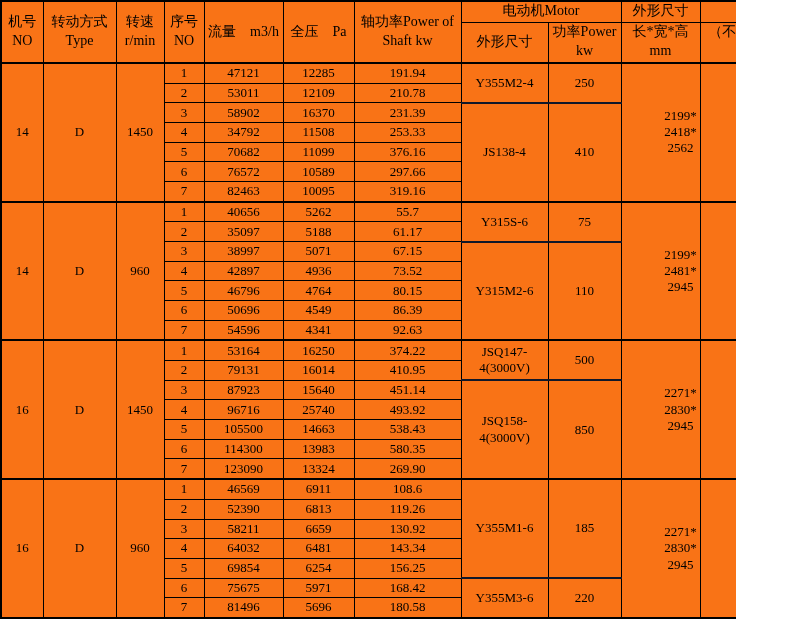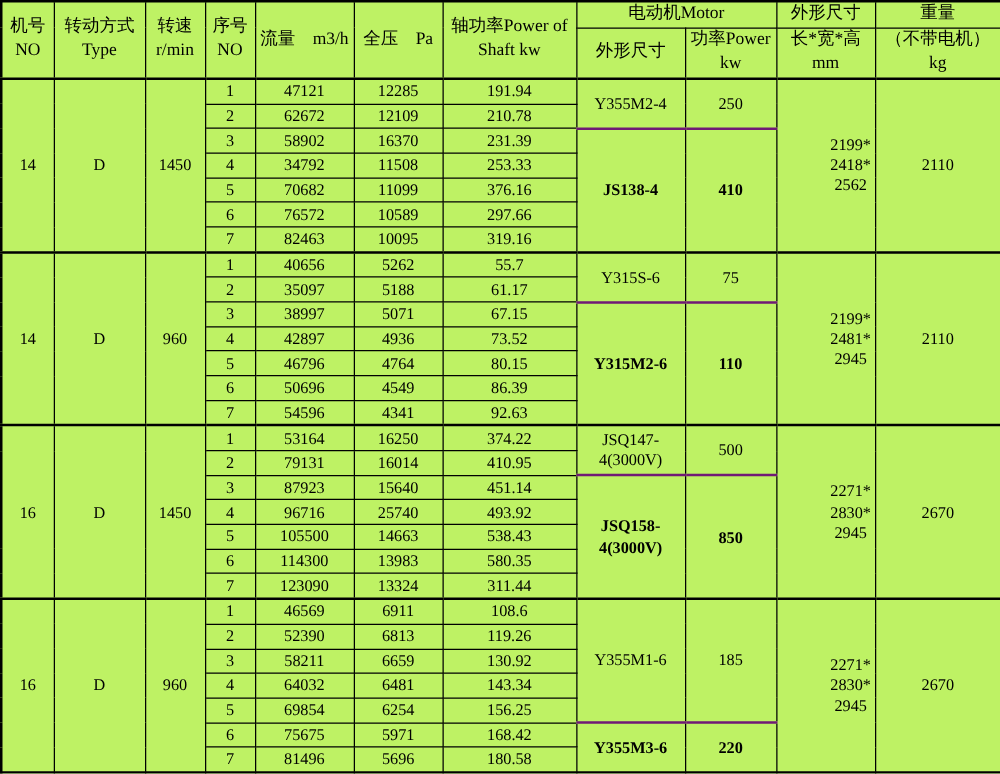--- a/index.html
+++ b/index.html
@@ -1,17 +1,17 @@
 <!DOCTYPE html>
 <html><head>
 <meta charset="utf-8">
 <style>
   html, body { margin: 0; padding: 0; background: #ffffff; }
   body { font-family: "Liberation Serif", "DejaVu Serif", serif; color: #000; }
-  .page { width: 800px; height: 619px; background: #bef264; overflow: hidden; }
+  .page { width: 736px; height: 619px; background: #f97316; overflow: hidden; }
   table.spec {
     border-collapse: collapse;
     table-layout: fixed;
     width: 800px;
     height: 619px;
     border: 2px solid #000;
   }
   th, td {
     border: 1px solid #000;
     text-align: center;
@@ -20,21 +20,21 @@
     white-space: pre-line;
     overflow: hidden;
   }
   th { font-size: 14px; font-weight: normal; line-height: 1.35; }
   td { font-size: 13px; line-height: 1.25; }
   tr.hrow-a { height: 21px; }
   tr.hrow-b { height: 41px; }
   
   thead th[rowspan], thead tr.hrow-b th { border-bottom: 2px solid #000; }
   tr.block-start > td { border-top: 2px solid #000; }
-  td.thick-top { border-top: 2px solid #701a75; font-weight: bold; }
+  td.thick-top { border-top: 2px solid #0f172a; }
   td.break-all { word-break: break-all; padding-left: 42px; }
 </style>
 </head>
 <body>
 
 <div class="page">
   <table class="spec">
     <colgroup>
       <col style="width:42px">
         <col style="width:73px">
@@ -85,21 +85,21 @@
           <td>47121</td>
           <td>12285</td>
           <td>191.94</td>
           <td rowspan="2">Y355M2-4</td>
           <td rowspan="2">250</td>
           <td rowspan="7" class="break-all">2199*2418*2562</td>
           <td rowspan="7">2110</td>
         </tr>
         <tr>
           <td>2</td>
-          <td>62672</td>
+          <td>53011</td>
           <td>12109</td>
           <td>210.78</td>
         </tr>
         <tr>
           <td>3</td>
           <td>58902</td>
           <td>16370</td>
           <td>231.39</td>
           <td rowspan="5" class="thick-top">JS138-4</td>
           <td rowspan="5" class="thick-top">410</td>
@@ -221,21 +221,21 @@
         <tr>
           <td>6</td>
           <td>114300</td>
           <td>13983</td>
           <td>580.35</td>
         </tr>
         <tr>
           <td>7</td>
           <td>123090</td>
           <td>13324</td>
-          <td>311.44</td>
+          <td>269.90</td>
         </tr>
         <tr class="block-start">
           <td rowspan="7">16</td>
           <td rowspan="7">D</td>
           <td rowspan="7">960</td>
           <td>1</td>
           <td>46569</td>
           <td>6911</td>
           <td>108.6</td>
           <td rowspan="5">Y355M1-6</td>

